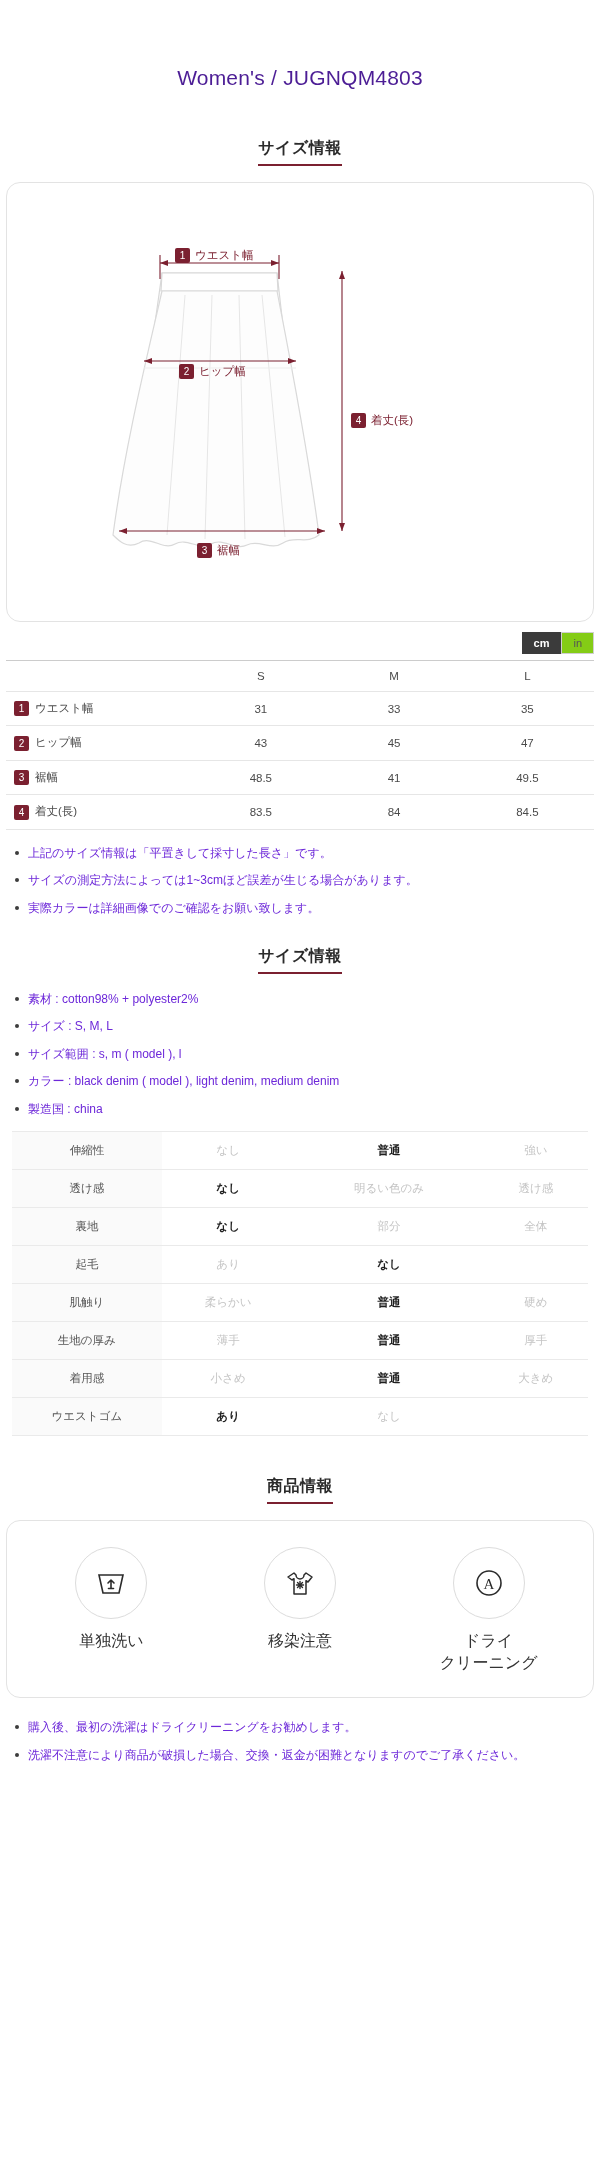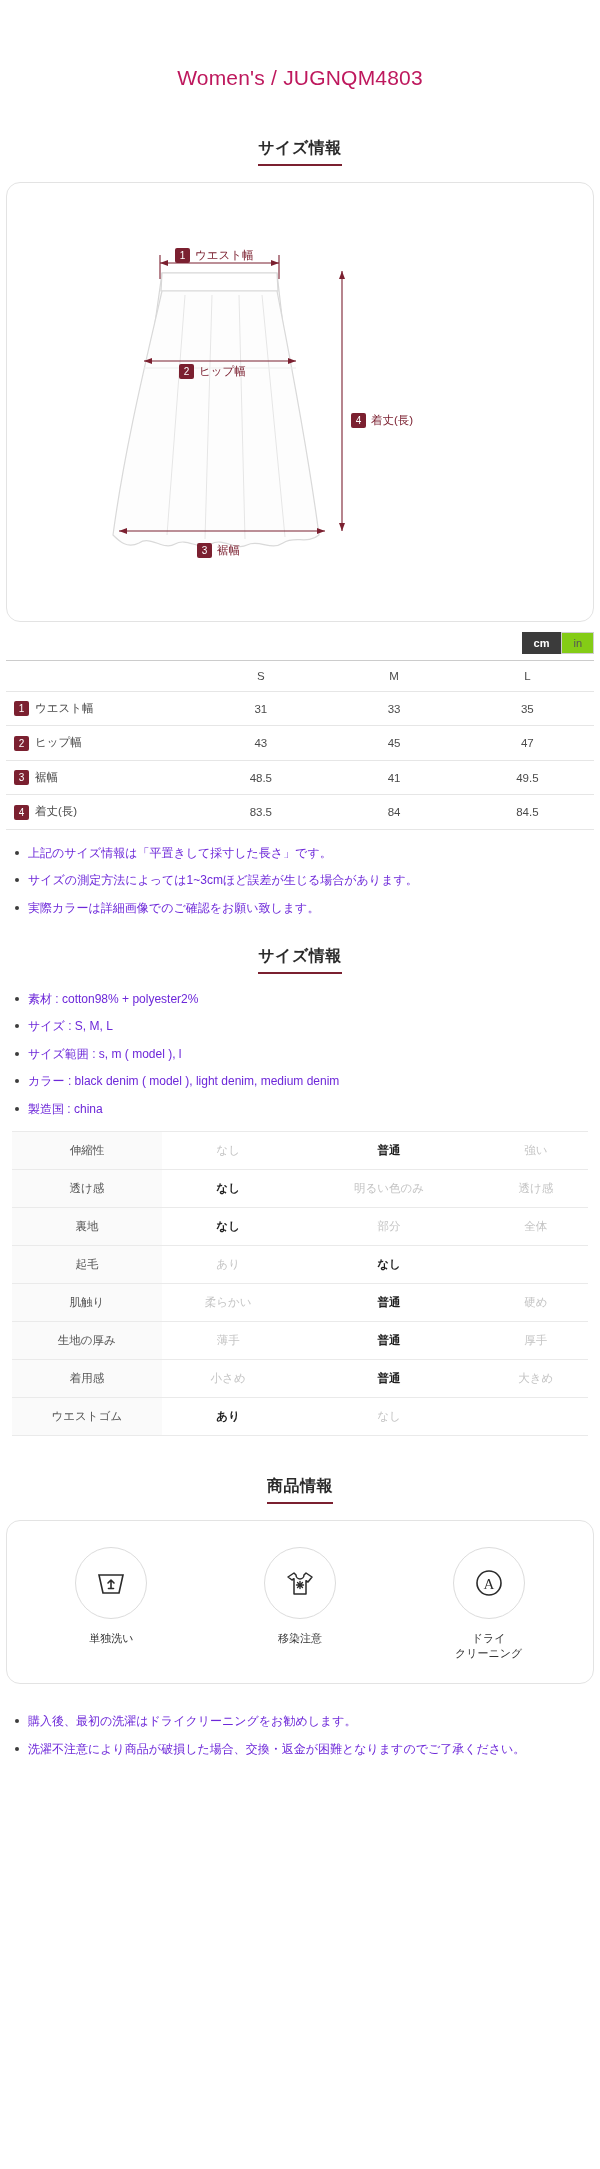--- a/index.html
+++ b/index.html
@@ -11,21 +11,21 @@
     color: #333333;
     -webkit-font-smoothing: antialiased;
   }
   .page { width: 600px; position: relative; padding: 0 0 40px 0; }
 
   
   .product-title {
     text-align: center;
     font-size: 21px;
     font-weight: 400;
-    color: #be185d;
+    color: #4c1d95;
     padding: 66px 0 30px 0;
     letter-spacing: 0.2px;
   }
 
   
   .section-heading {
     text-align: center;
     margin: 18px 0 16px 0;
   }
   .section-heading span {
@@ -179,23 +179,24 @@
   }
   .care-item { width: 33%; text-align: center; }
   .care-icon {
     width: 72px; height: 72px;
     border: 1px solid #dcdcdc;
     border-radius: 50%;
     margin: 0 auto 12px auto;
     display: flex; align-items: center; justify-content: center;
   }
   .care-label {
-    font-size: 11px;
+    font-size: 16px;
     color: #333333;
     line-height: 1.4;
+    font-family: Liberation Mono, monospace;
   }
   svg { display: block; }
 </style>
 </head>
 <body>
 
 <div class="page">
 
   <div class="product-title">Women's / JUGNQM4803</div>
 
@@ -441,18 +442,18 @@
           <circle cx="20" cy="20" r="12" fill="none" stroke="#2b2b2b" stroke-width="1.6"></circle>
           <text x="20" y="25.5" text-anchor="middle" font-family="Liberation Serif, serif" font-size="15" fill="#2b2b2b">A</text>
         </svg>
       </div>
       <div class="care-label">
         <span>ドライ<br>クリーニング</span>
       </div>
     </div>
   </div>
 
-  <ul class="notes" style="margin-top:28px;">
+  <ul class="notes" style="margin-top:20px;">
     <li>購入後、最初の洗濯はドライクリーニングをお勧めします。</li>
     <li>洗濯不注意により商品が破損した場合、交換・返金が困難となりますのでご了承ください。</li>
   </ul>
 
 </div>
 
 </body></html>

